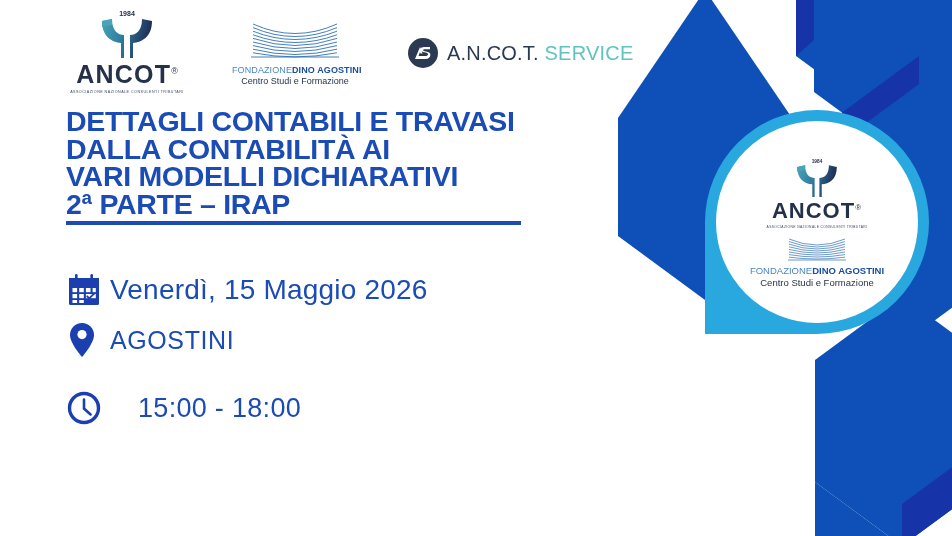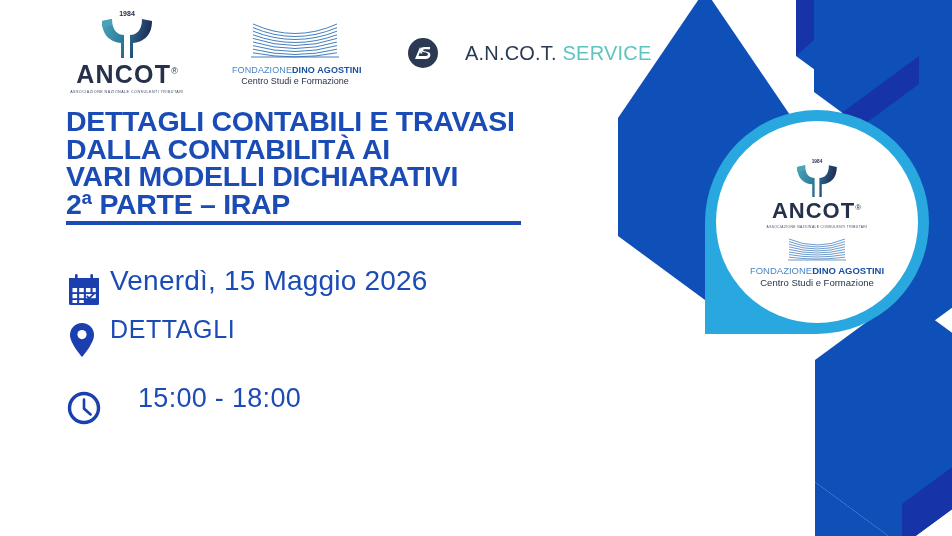--- a/index.html
+++ b/index.html
@@ -106,21 +106,20 @@
     left:408px;top:38px;
     display:flex;
     align-items:center;
     gap:9px;
   }
   .logo-service .badge{width:30px;height:30px;display:block;}
   .logo-service .txt{
     font-size:20px;
     letter-spacing:0.2px;
     white-space:nowrap;
-    margin-left:18px;
   }
   .logo-service .txt .dark{color:#2b3a52;}
   .logo-service .txt .teal{color:#5fc4c0;}
 
   
   .headline{
     position:absolute;
     left:66px;top:108px;
     width:560px;
   }
@@ -142,20 +141,21 @@
   }
 
   
   .info{
     position:absolute;
     left:66px;top:265px;
     width:470px;
   }
   .info-row{
     display:flex;
+    align-items:center;
     height:50px;
   }
   .info-row.gap-row{margin-top:18px;gap:28px;}
   .info-row .ico{
     width:44px;
     flex:0 0 44px;
     display:flex;
     align-items:center;
     justify-content:flex-start;
   }
@@ -390,21 +390,21 @@
     </div>
 
     <div class="info-row place">
       <span class="ico">
         <svg width="32" height="38" viewBox="0 0 32 38" xmlns="http://www.w3.org/2000/svg">
           <path d="M16 2 C9.4 2 4 7.4 4 14 C4 22.5 16 36 16 36 C16 36 28 22.5 28 14
                    C28 7.4 22.6 2 16 2 Z" fill="#1b3fae"></path>
           <circle cx="16" cy="13.6" r="4.6" fill="#ffffff"></circle>
         </svg>
       </span>
-      <span class="label">DETTAGLI</span>
+      <span class="label">AGOSTINI</span>
     </div>
 
     <div class="info-row time gap-row">
       <span class="ico">
         <svg width="36" height="36" viewBox="0 0 36 36" xmlns="http://www.w3.org/2000/svg">
           <circle cx="18" cy="18" r="14.5" fill="none" stroke="#1b3fae" stroke-width="3.4"></circle>
           <path d="M18 9.5 L18 18.6 L24.6 24.4" stroke="#1b3fae" stroke-width="2.6" fill="none" stroke-linecap="round"></path>
         </svg>
       </span>
       <span class="label">15:00 - 18:00</span>

